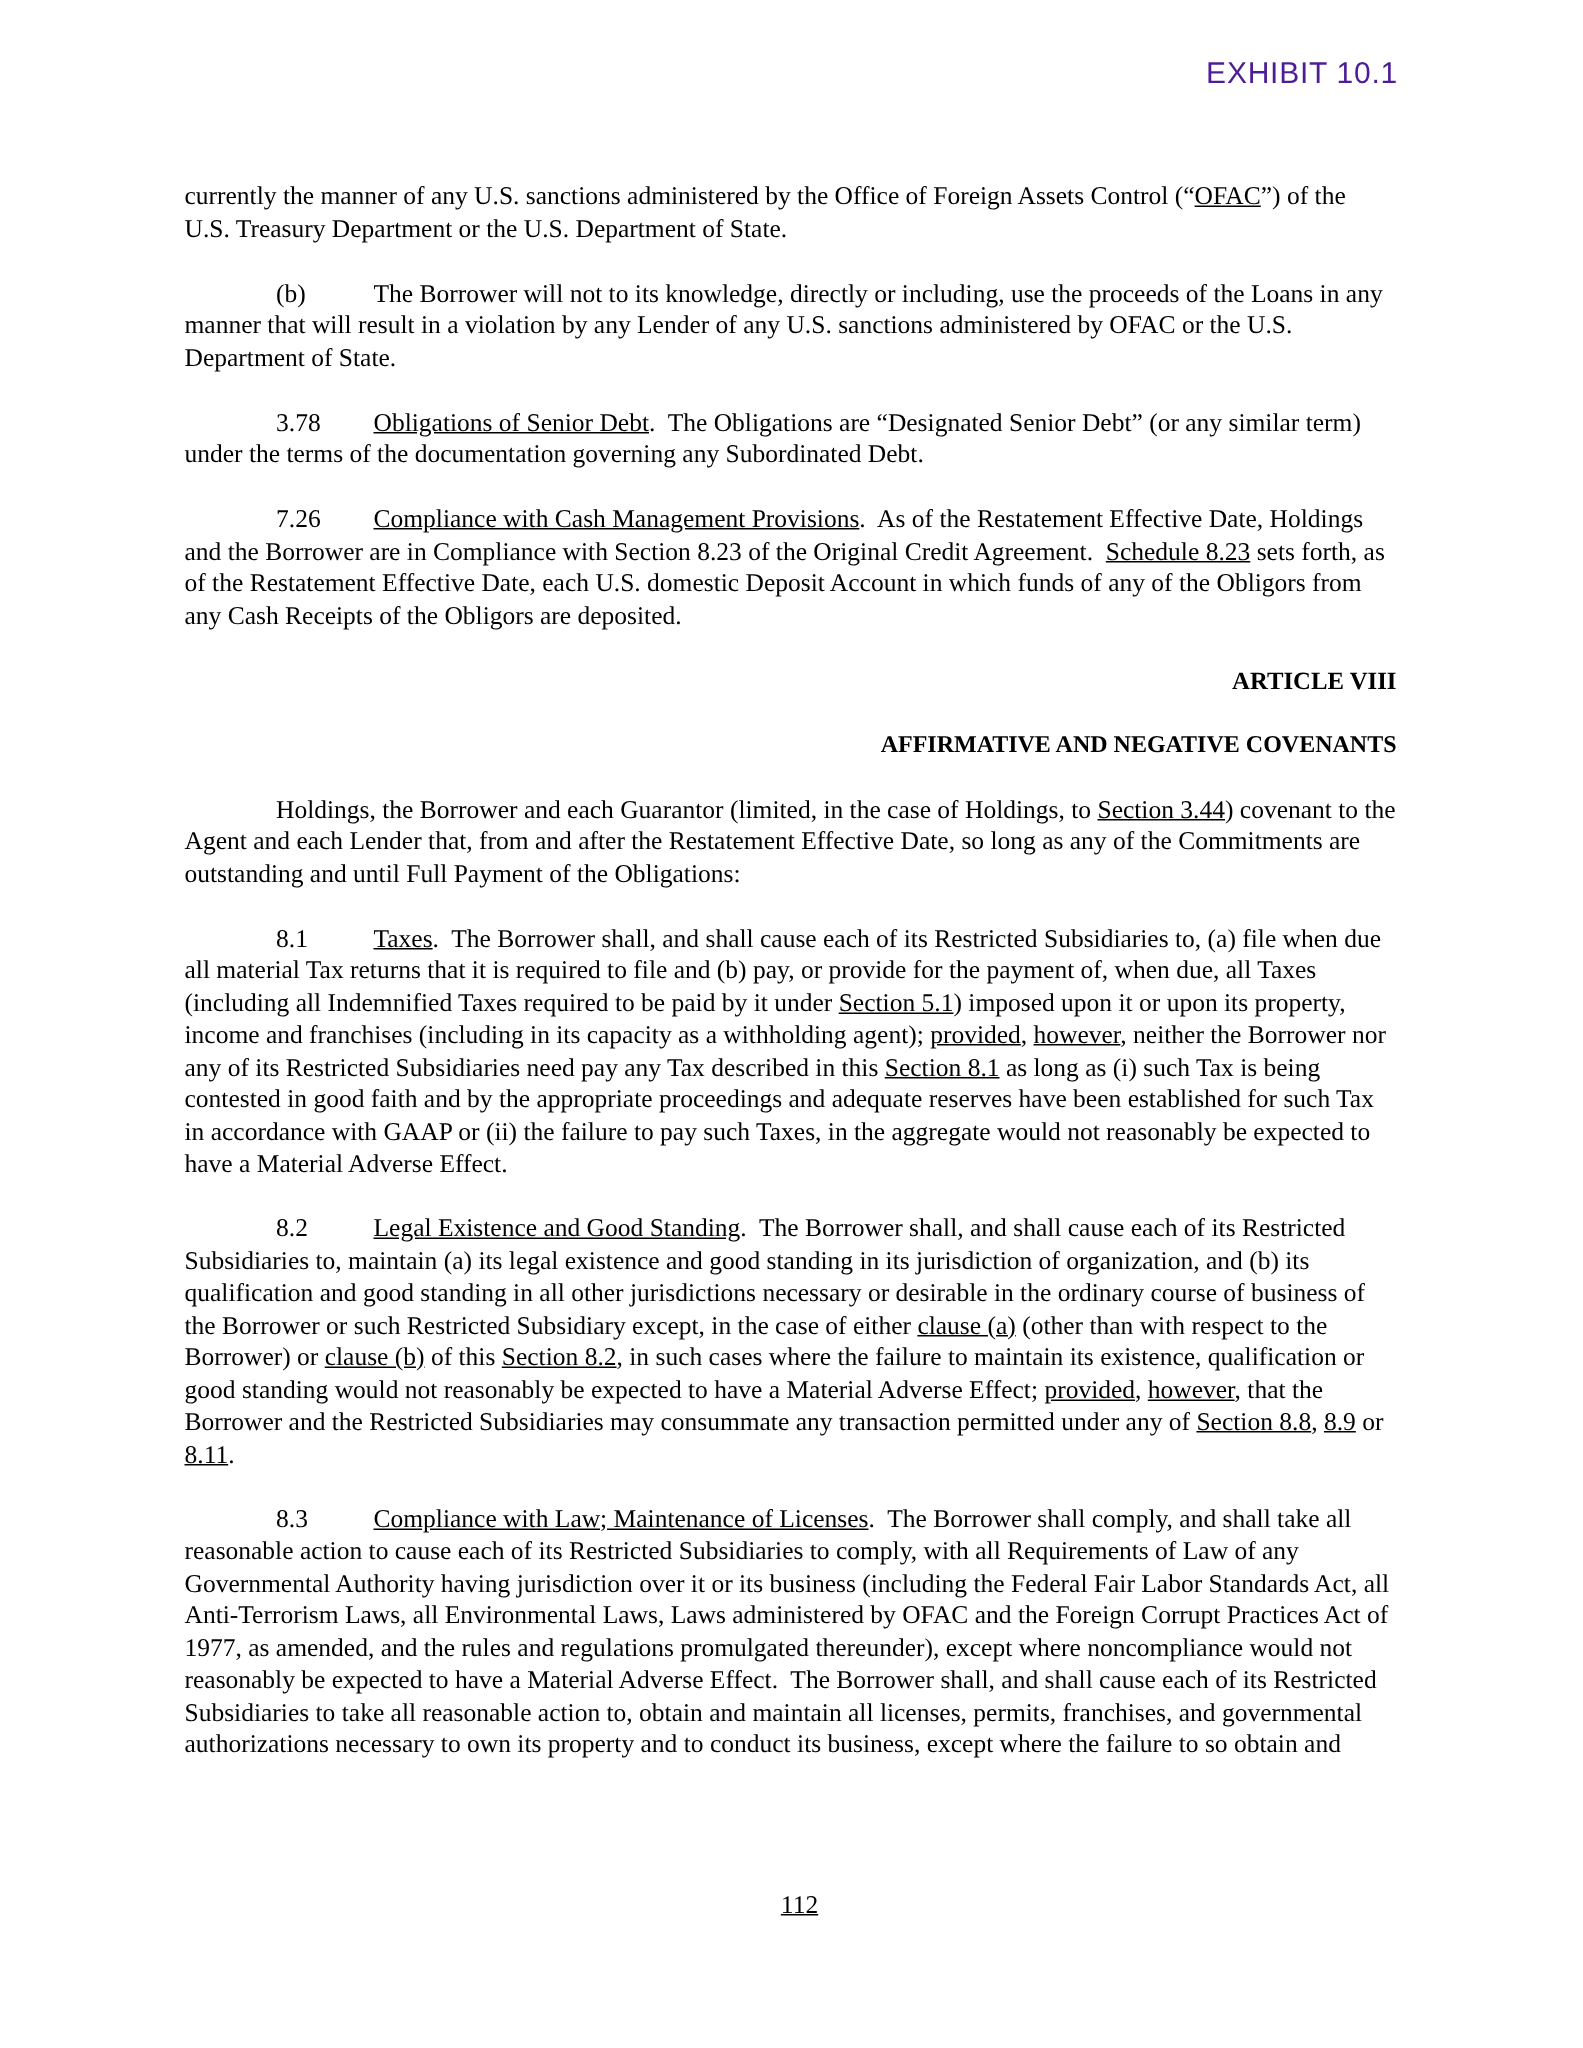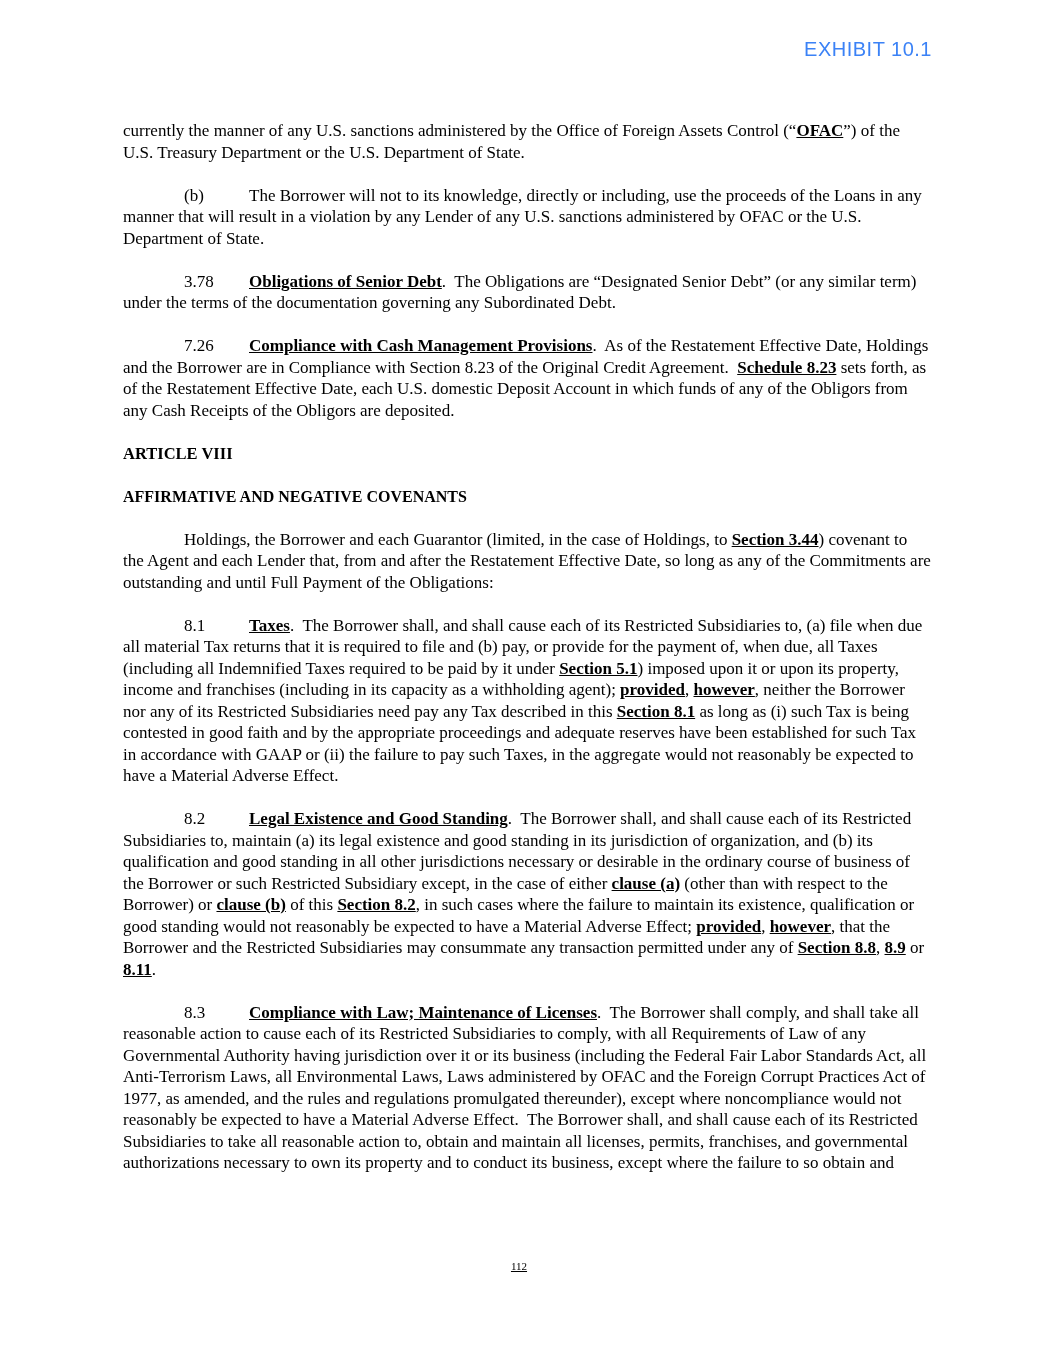--- a/index.html
+++ b/index.html
@@ -16,21 +16,21 @@
     font-family: "Liberation Serif", serif;
     overflow: hidden;
   }
   .exhibit {
     position: absolute;
     top: 38px;
     right: 123px;
     font-family: "Liberation Sans", sans-serif;
     font-size: 20px;
     letter-spacing: 0.5px;
-    color: #3b82f6;
+    color: #4c1d95;
   }
   .doc-body {
     position: absolute;
     left: 123px;
     top: 120px;
     width: 808px;
     font-size: 17px;
     line-height: 21.5px;
     text-align: left;
   }
@@ -43,39 +43,38 @@
   }
   p.indent {
     text-indent: 61px;
   }
   span.label {
     display: inline-block;
     width: 65px;
     text-indent: 0;
   }
   p.heading {
-    text-align: left;
+    text-align: right;
     font-weight: bold;
     text-indent: 0;
     font-size: 16.5px;
   }
   p.heading-large {
     font-size: 16px;
   }
   span.u {
     text-decoration: underline;
-    font-weight: bold;
   }
   .page-number {
     position: absolute;
     top: 1260px;
-    left: 115px;
+    left: 129px;
     width: 808px;
     text-align: center;
-    font-size: 11px;
+    font-size: 17px;
     text-decoration: underline;
   }
 </style>
 </head>
 <body>
 
 <div class="page">
   <div class="exhibit">EXHIBIT 10.1</div>
 
   <div class="doc-body" id="doc-body">

